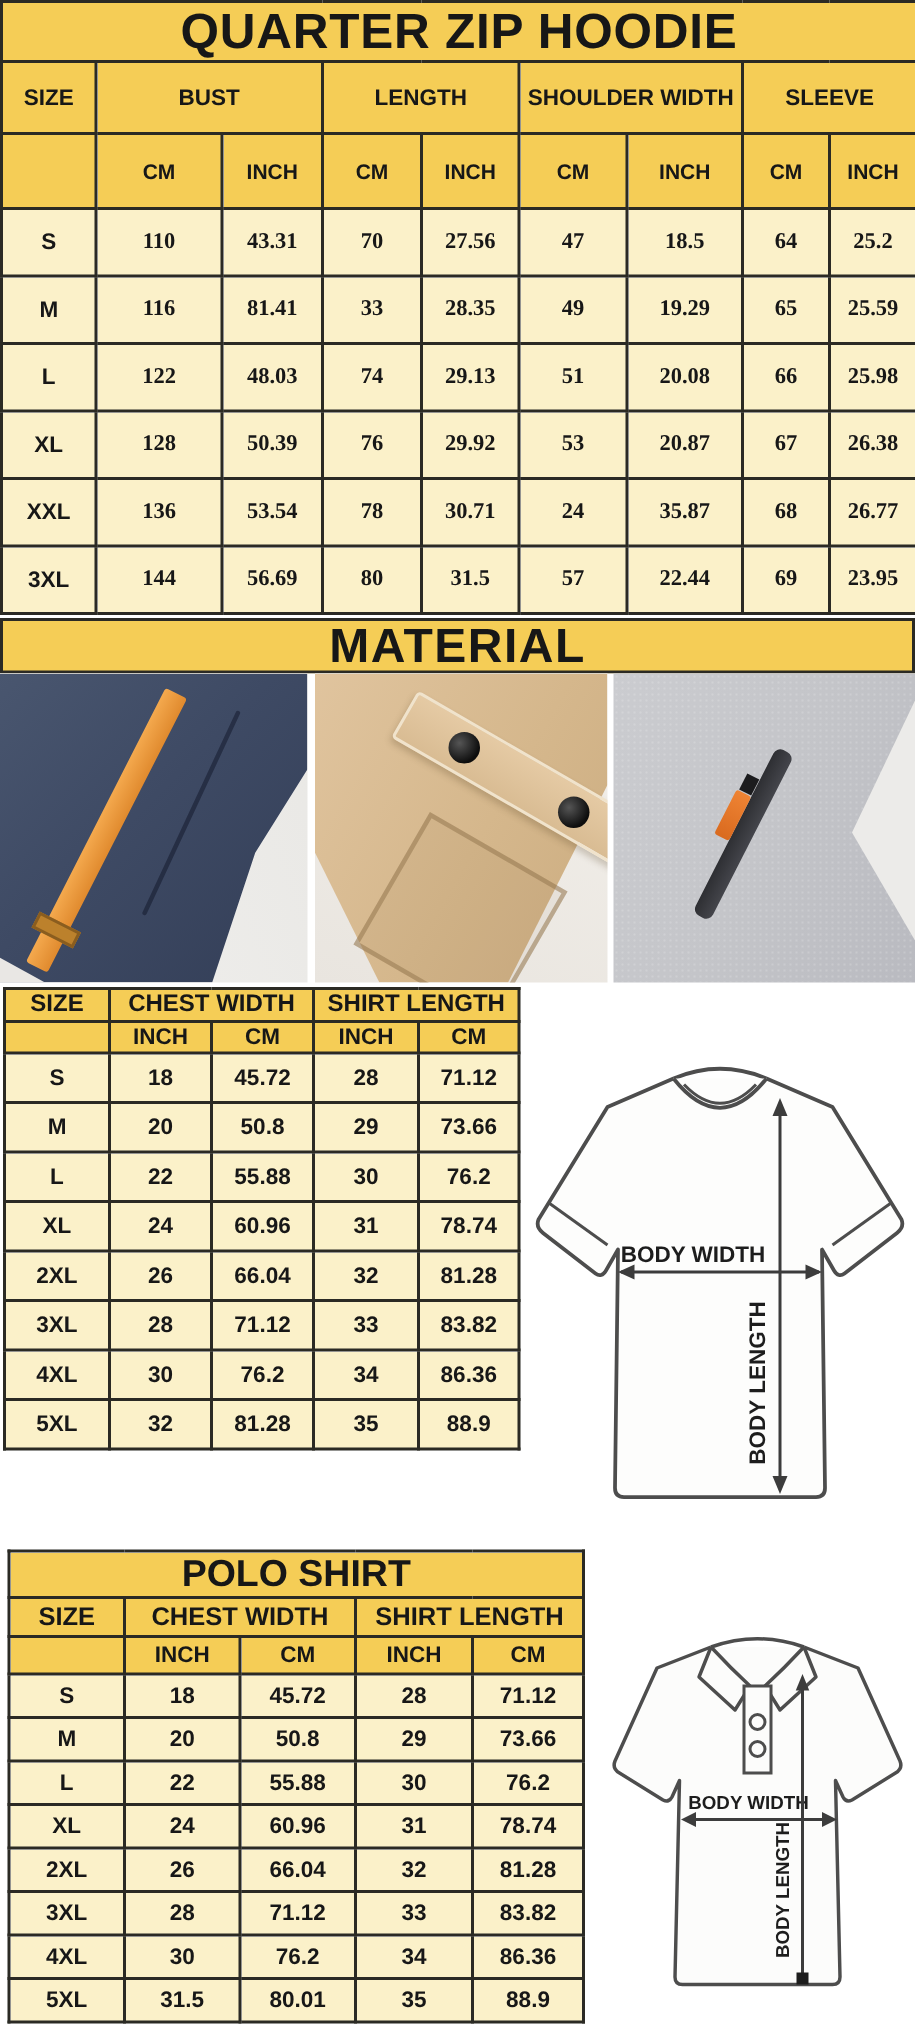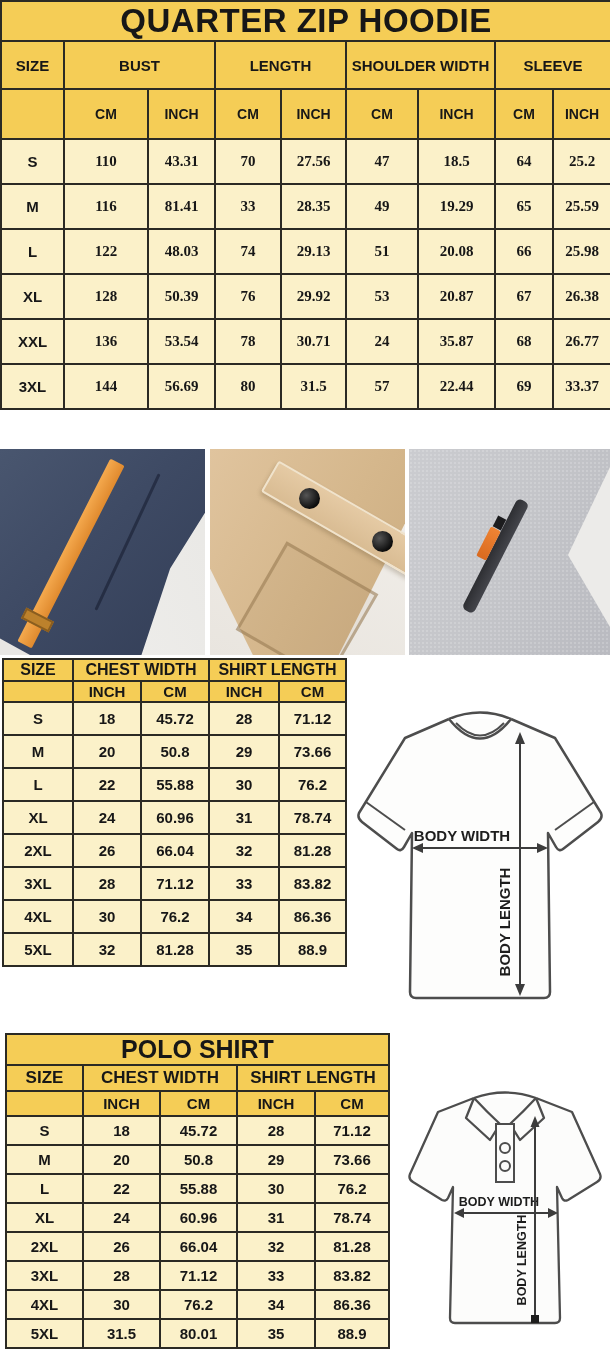--- a/index.html
+++ b/index.html
@@ -199,25 +199,26 @@
 
         <tr class="body-row">
           <td class="data-cell">3XL</td>
           <td class="data-cell num">144</td>
           <td class="data-cell num">56.69</td>
           <td class="data-cell num">80</td>
           <td class="data-cell num">31.5</td>
           <td class="data-cell num">57</td>
           <td class="data-cell num">22.44</td>
           <td class="data-cell num">69</td>
-          <td class="data-cell num">33.37</td>
+          <td class="data-cell num">23.95</td>
         </tr>
       </tbody>
   </table>
 
+  <div class="material-bar">MATERIAL</div>
 
   <div class="photos">
     <div class="photo photo1">
       <div class="fabric"></div>
       <div class="seam"></div>
       <div class="strap"></div>
       <div class="buckle"></div>
       <div class="corner"></div>
     </div>
     <div class="photo photo2">

